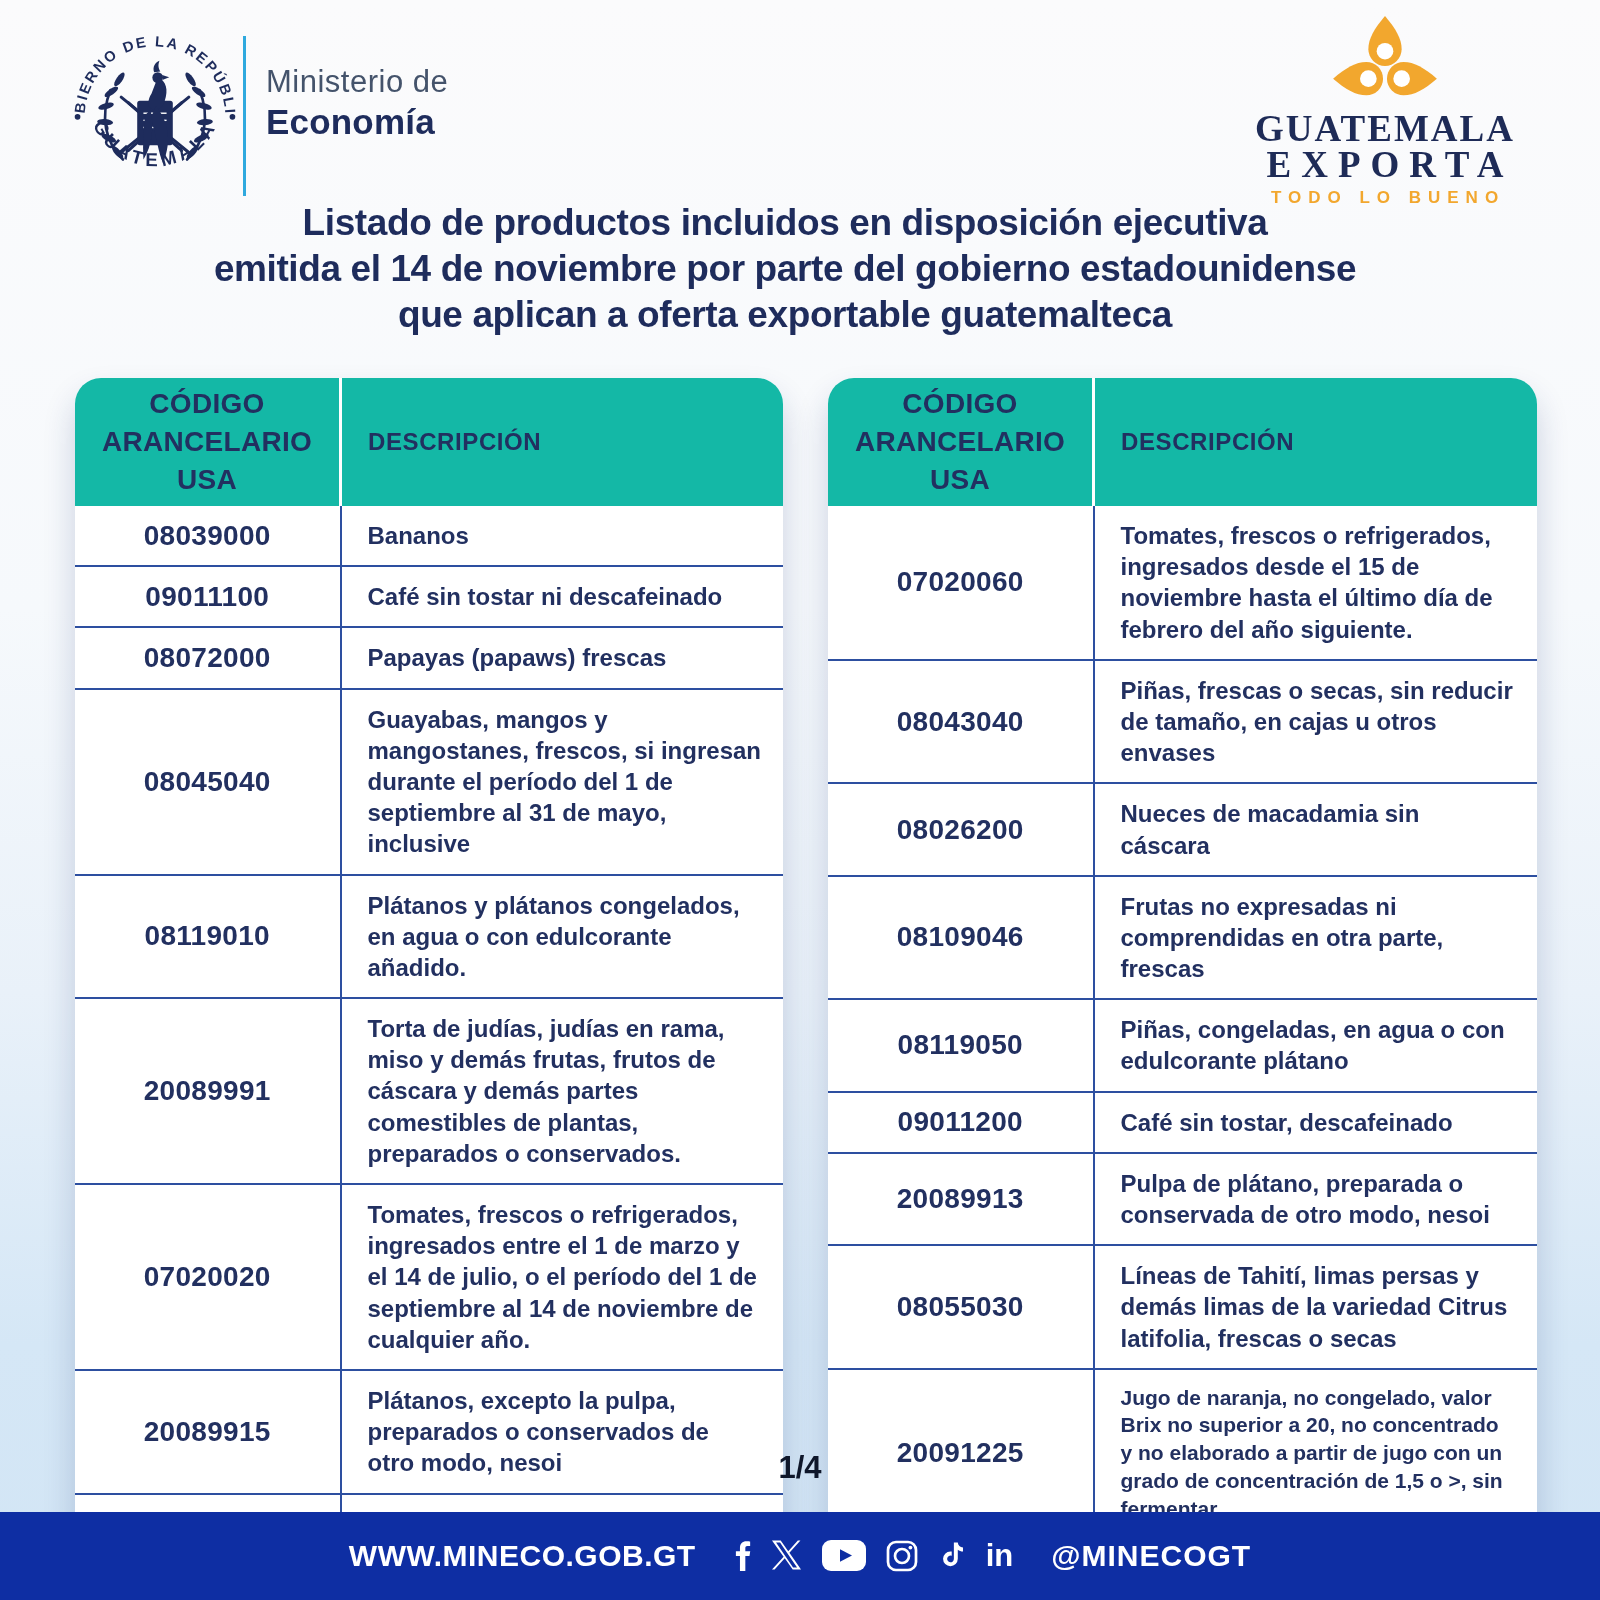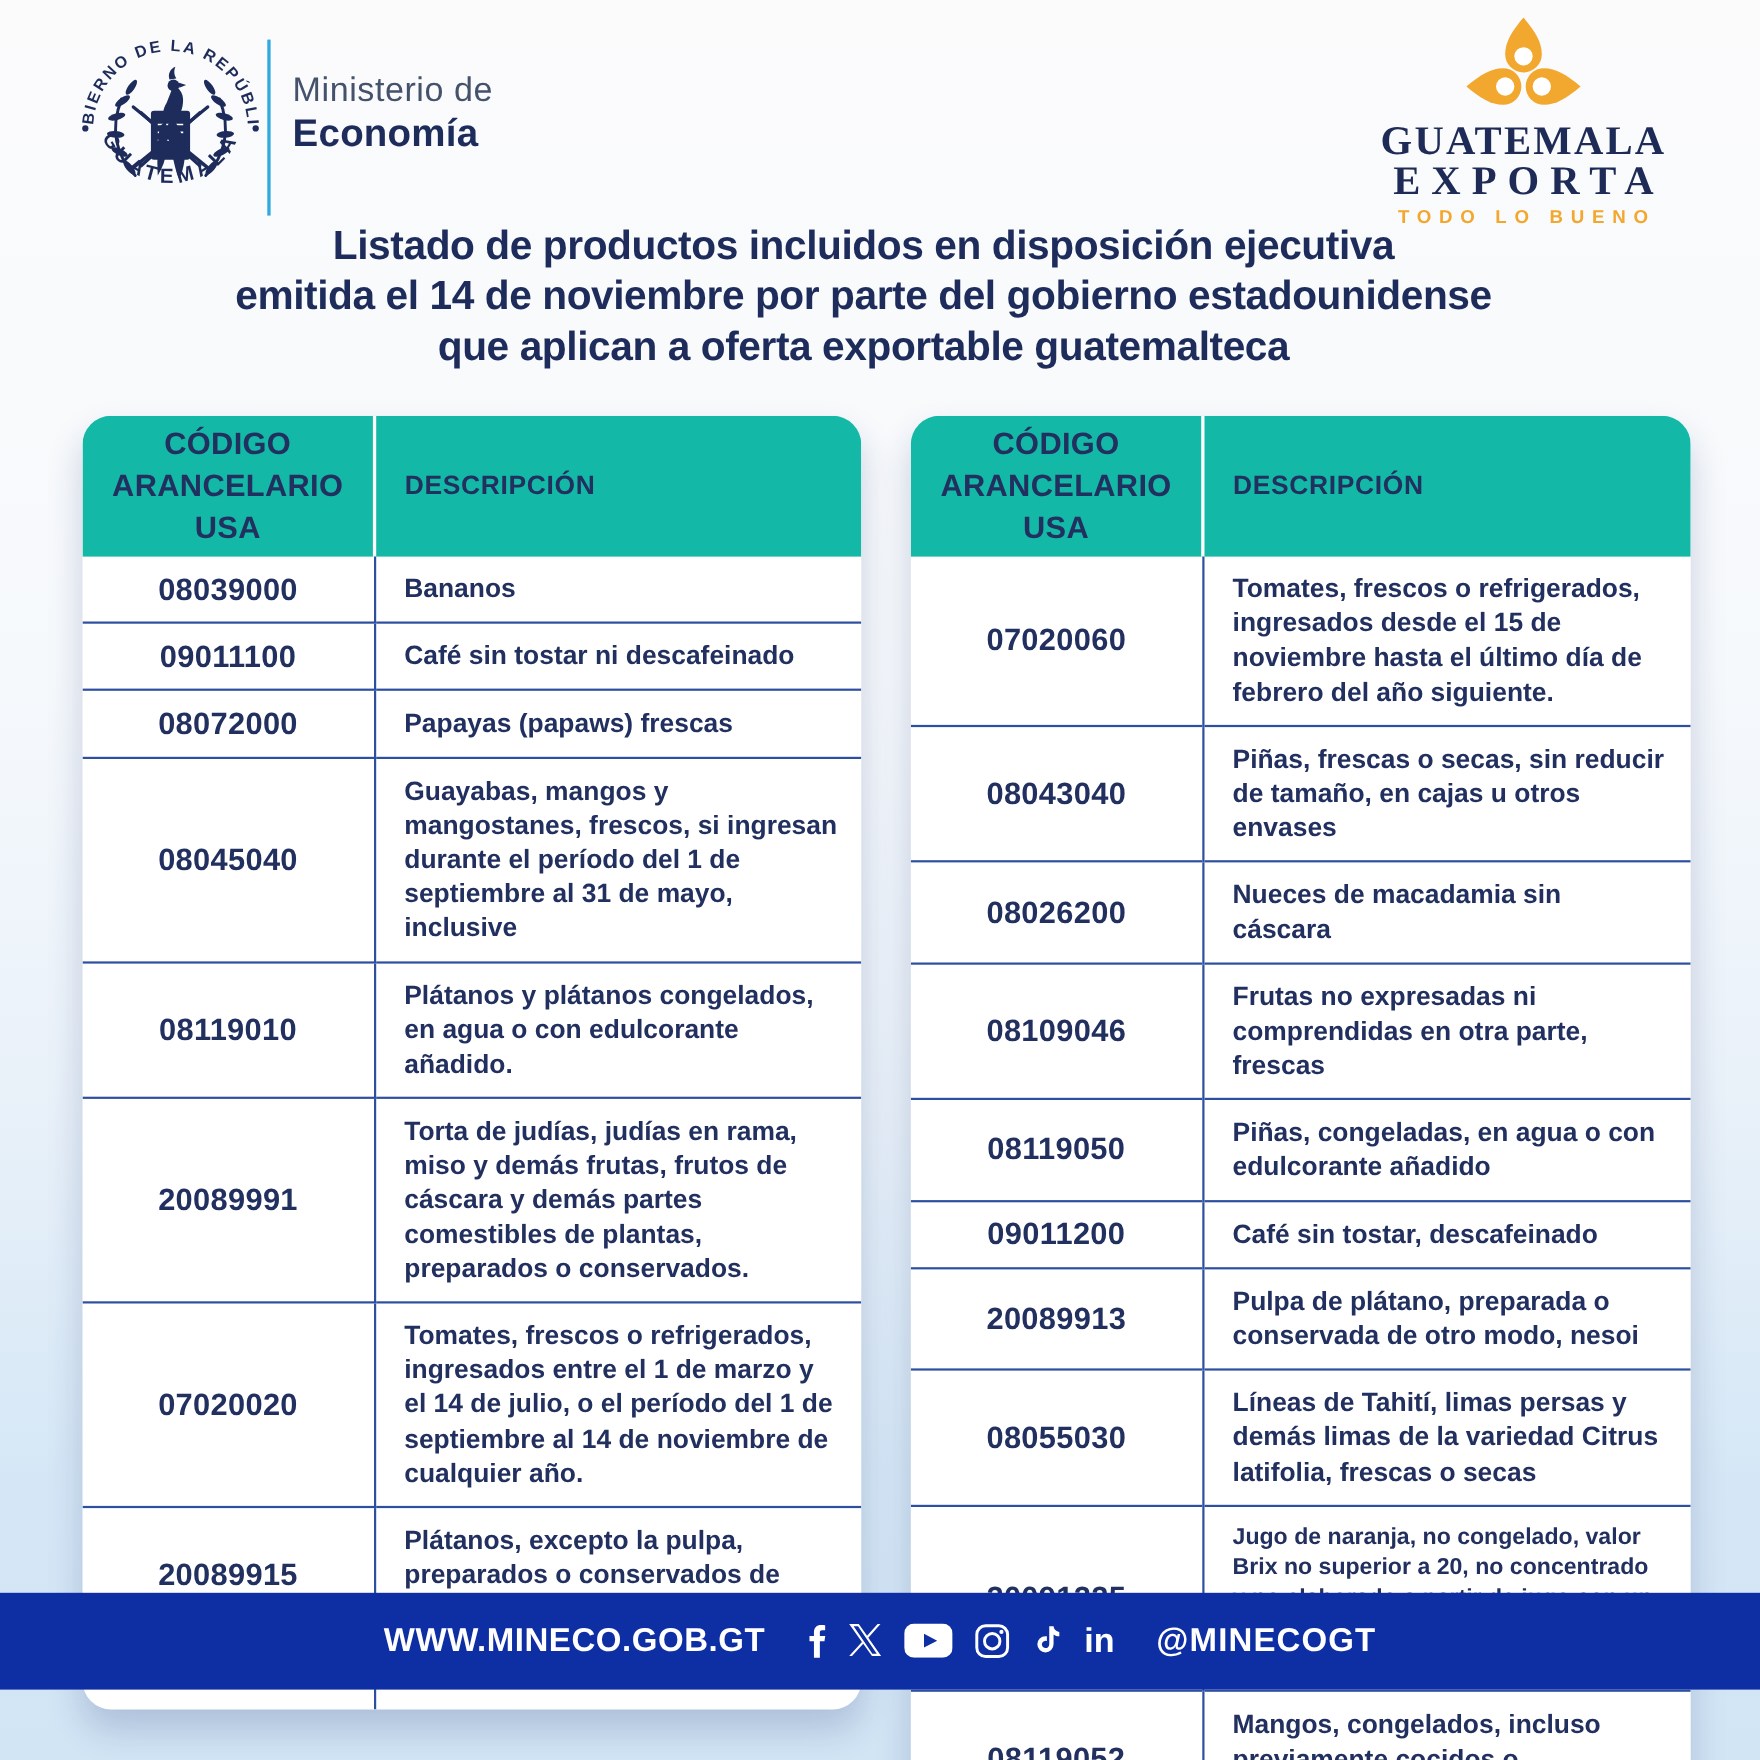--- a/index.html
+++ b/index.html
@@ -36,21 +36,21 @@
   .thead .desc{color:#fff;font-size:27px;font-weight:800;letter-spacing:.6px;padding-left:30px;}
   .trow:not(.thead) .tcell{border-top:2px solid #2d4fa0;}
   .trow:nth-child(2) .tcell{border-top:none;margin-top:36px;}
   .tcell.code{width:232px;text-align:center;font-size:28px;font-weight:800;color:#223060;letter-spacing:.3px;}
   .trow:not(.thead) .desc{border-left:2px solid #2d4fa0;}
   .tcell.desc{padding:14px 22px 14px 26px;font-size:24px;font-weight:700;color:#223060;line-height:1.3;}
   .tcell.desc.compact{font-size:21px;line-height:1.32;}
   
   .page-indicator{position:absolute;left:0;top:1450px;width:1600px;text-align:center;
     font-size:31px;font-weight:800;color:#0f172a;}
-  .footer{position:absolute;left:0;top:1448px;width:1600px;height:88px;background:#0e2ea3;
+  .footer{position:absolute;left:0;top:1512px;width:1600px;height:88px;background:#0e2ea3;
     display:flex;align-items:center;justify-content:center;gap:38px;}
   .footer .website{color:#fff;font-size:30px;font-weight:800;letter-spacing:.5px;}
   .social{display:flex;align-items:flex-start;gap:20px;}
   .social .glyph{color:#fff;font-size:31px;font-weight:800;line-height:1;}
   .footer .handle{color:#fff;font-size:30px;font-weight:800;letter-spacing:1px;}
 </style>
 </head>
 <body>
 
 <div class="seal">
@@ -206,21 +206,21 @@
       <div class="trow">
         <div class="tcell code">08026200</div>
         <div class="tcell desc">Nueces de macadamia sin cáscara</div>
       </div>
       <div class="trow">
         <div class="tcell code">08109046</div>
         <div class="tcell desc">Frutas no expresadas ni comprendidas en otra parte, frescas</div>
       </div>
       <div class="trow">
         <div class="tcell code">08119050</div>
-        <div class="tcell desc">Piñas, congeladas, en agua o con edulcorante añadido</div>
+        <div class="tcell desc">Piñas, congeladas, en agua o con edulcorante plátano</div>
       </div>
       <div class="trow">
         <div class="tcell code">09011200</div>
         <div class="tcell desc">Café sin tostar, descafeinado</div>
       </div>
       <div class="trow">
         <div class="tcell code">20089913</div>
         <div class="tcell desc">Pulpa de plátano, preparada o conservada de otro modo, nesoi</div>
       </div>
       <div class="trow">

